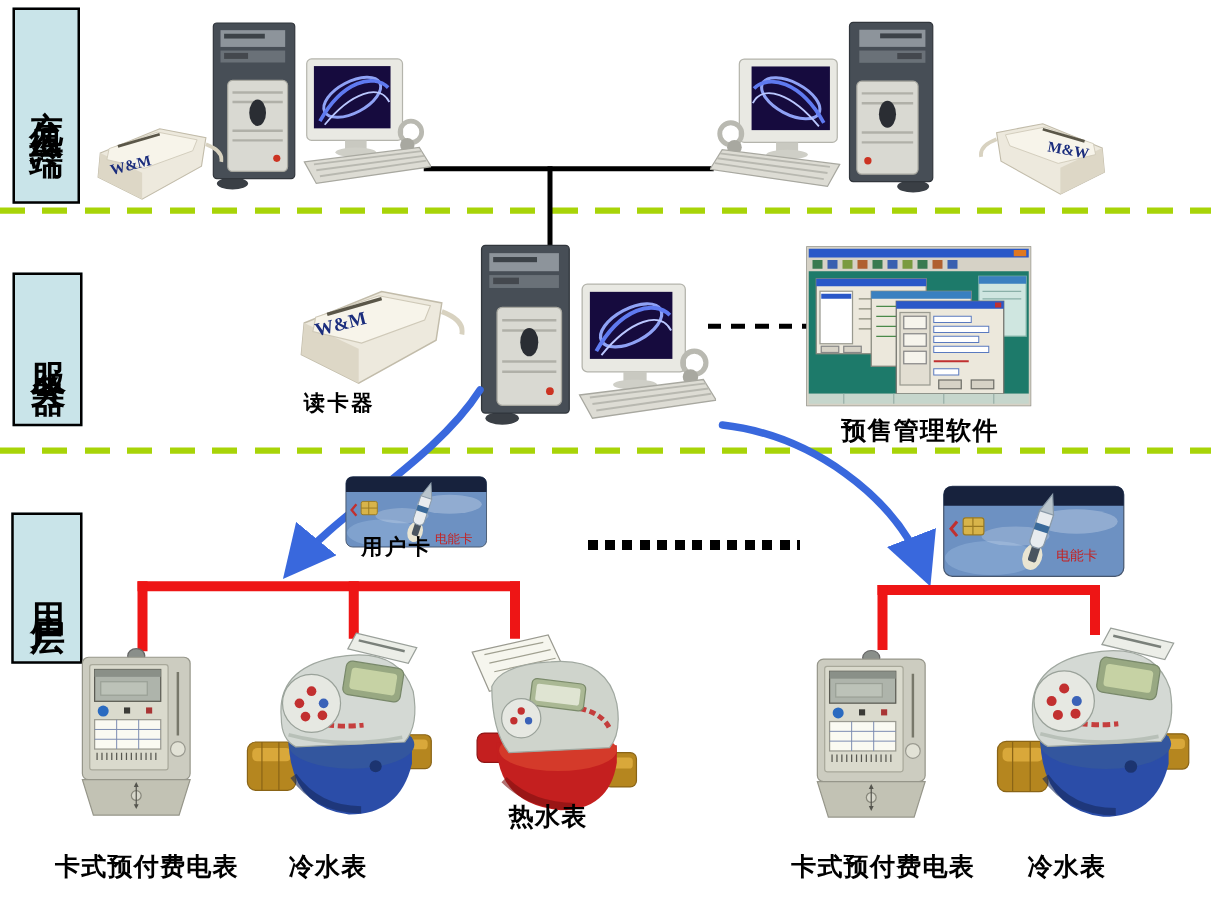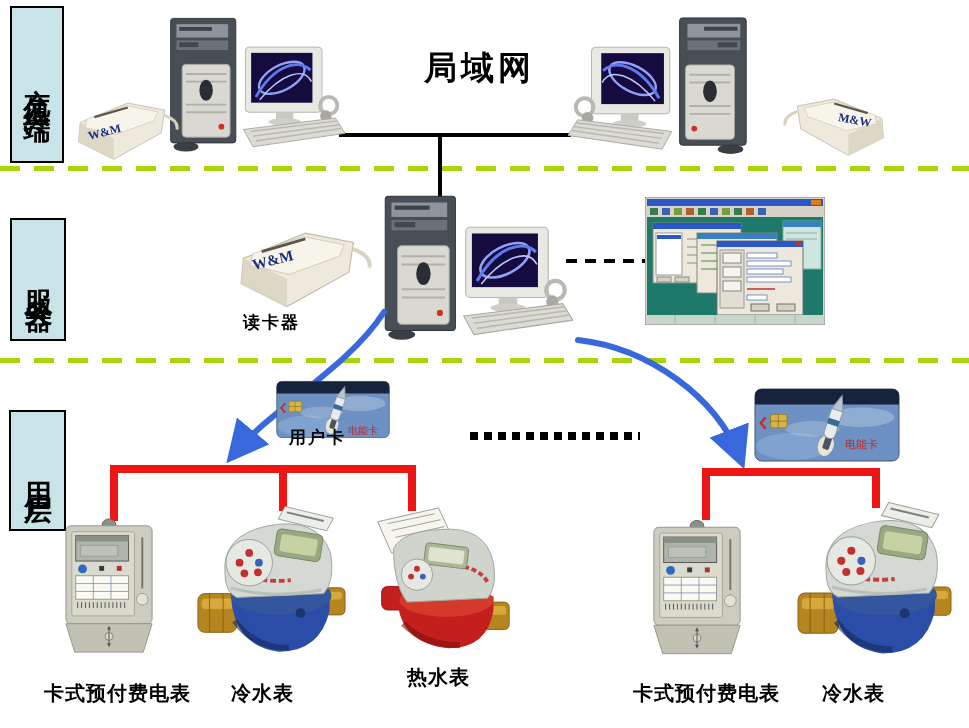--- a/index.html
+++ b/index.html
@@ -248,21 +248,20 @@
   <div class="layer-box" style="left:10px;top:6px;width:50px;height:153px">
     <span style="font-size:27px;letter-spacing:9px">充值终端</span>
   </div>
   <div class="layer-box" style="left:10px;top:218px;width:52px;height:119px">
     <span style="font-size:28px;letter-spacing:8px">服务器</span>
   </div>
   <div class="layer-box" style="left:9px;top:410px;width:53px;height:117px">
     <span style="font-size:28px;letter-spacing:8px">用户层</span>
   </div>
 
-  <div class="lbl lbl-lan" style="left:424px;top:46px">局域网</div>
   <div class="blk" style="left:339px;top:133px;width:232px;height:4px"></div>
   <div class="blk" style="left:438px;top:133px;width:4px;height:64px"></div>
 
   <svg class="abs" style="left:163px;top:14px" width="182" height="140" viewBox="0 0 190 145">
       <use href="#sym-pc"></use>
     </svg>
   <svg class="abs" style="left:565px;top:14px" width="192" height="142" viewBox="0 0 190 145">
       <use href="#sym-pc" transform="translate(190,0) scale(-1,1)"></use>
     </svg>
 
@@ -284,20 +283,21 @@
 
   <svg class="abs" style="left:377px;top:192px" width="196" height="150" viewBox="0 0 190 145">
       <use href="#sym-pc"></use>
     </svg>
 
   <div class="blk-dash" style="left:566px;top:259px;width:92px"></div>
 
   <svg class="abs" style="left:645px;top:197px" width="180" height="128" viewBox="0 0 180 128">
       <use href="#sym-soft"></use>
     </svg>
+  <div class="lbl lbl-soft" style="left:673px;top:331px">预售管理软件</div>
 
   <svg class="abs" style="left:0;top:0;pointer-events:none" width="969" height="728" viewBox="0 0 969 728">
     <defs>
       <marker id="arrowhead" markerWidth="7" markerHeight="7" refX="5" refY="3.5" orient="auto">
         <polygon points="0,0 7,3.5 0,7" fill="#3968dd"></polygon>
       </marker>
     </defs>
     <path d="M384,312 C348,368 272,408 234,454" stroke="#3968dd" stroke-width="6" fill="none" stroke-linecap="round" marker-end="url(#arrowhead)"></path>
     <path d="M578,340 C648,348 716,396 740,458" stroke="#3968dd" stroke-width="6" fill="none" stroke-linecap="round" marker-end="url(#arrowhead)"></path>
   </svg>
@@ -334,17 +334,17 @@
     </svg>
   <svg class="abs" style="left:648px;top:516px" width="98" height="145" viewBox="0 0 100 145">
       <use href="#sym-emeter"></use>
     </svg>
   <svg class="abs" style="left:796px;top:500px" width="156" height="162" viewBox="0 0 155 160">
       <use href="#sym-wblue"></use>
     </svg>
 
   <div class="lbl lbl-meter" style="left:44px;top:680px">卡式预付费电表</div>
   <div class="lbl lbl-meter" style="left:231px;top:680px">冷水表</div>
-  <div class="lbl lbl-meter" style="left:407px;top:664px">热水表</div>
+  <div class="lbl lbl-meter" style="left:407px;top:640px">热水表</div>
   <div class="lbl lbl-meter" style="left:633px;top:680px">卡式预付费电表</div>
   <div class="lbl lbl-meter" style="left:822px;top:680px">冷水表</div>
 
 </div>
 
 </body></html>

